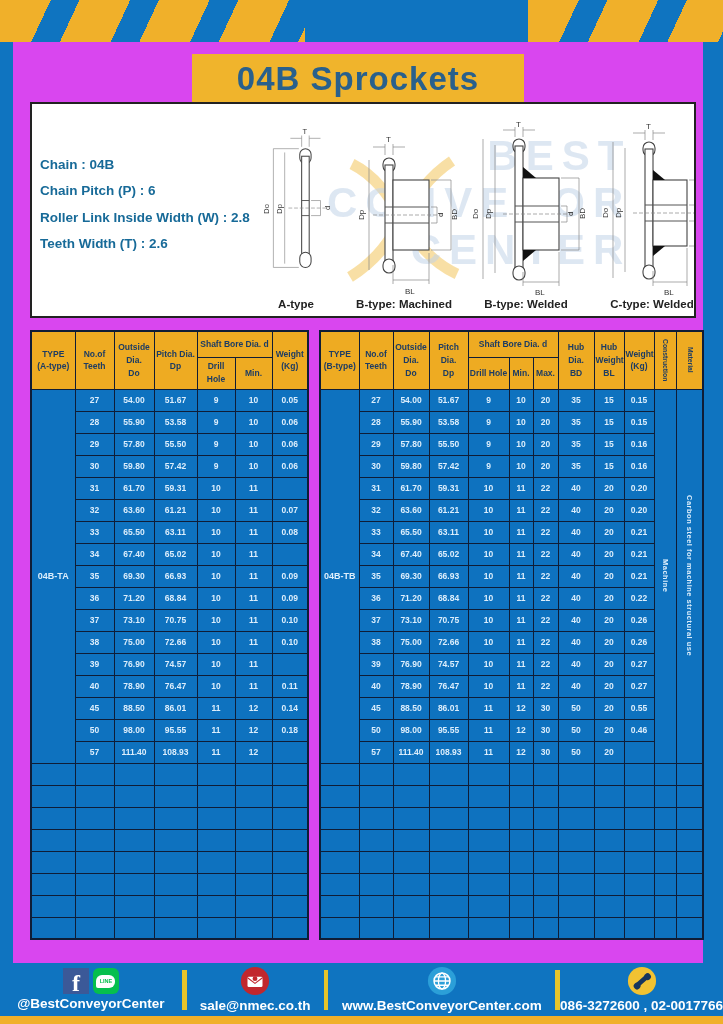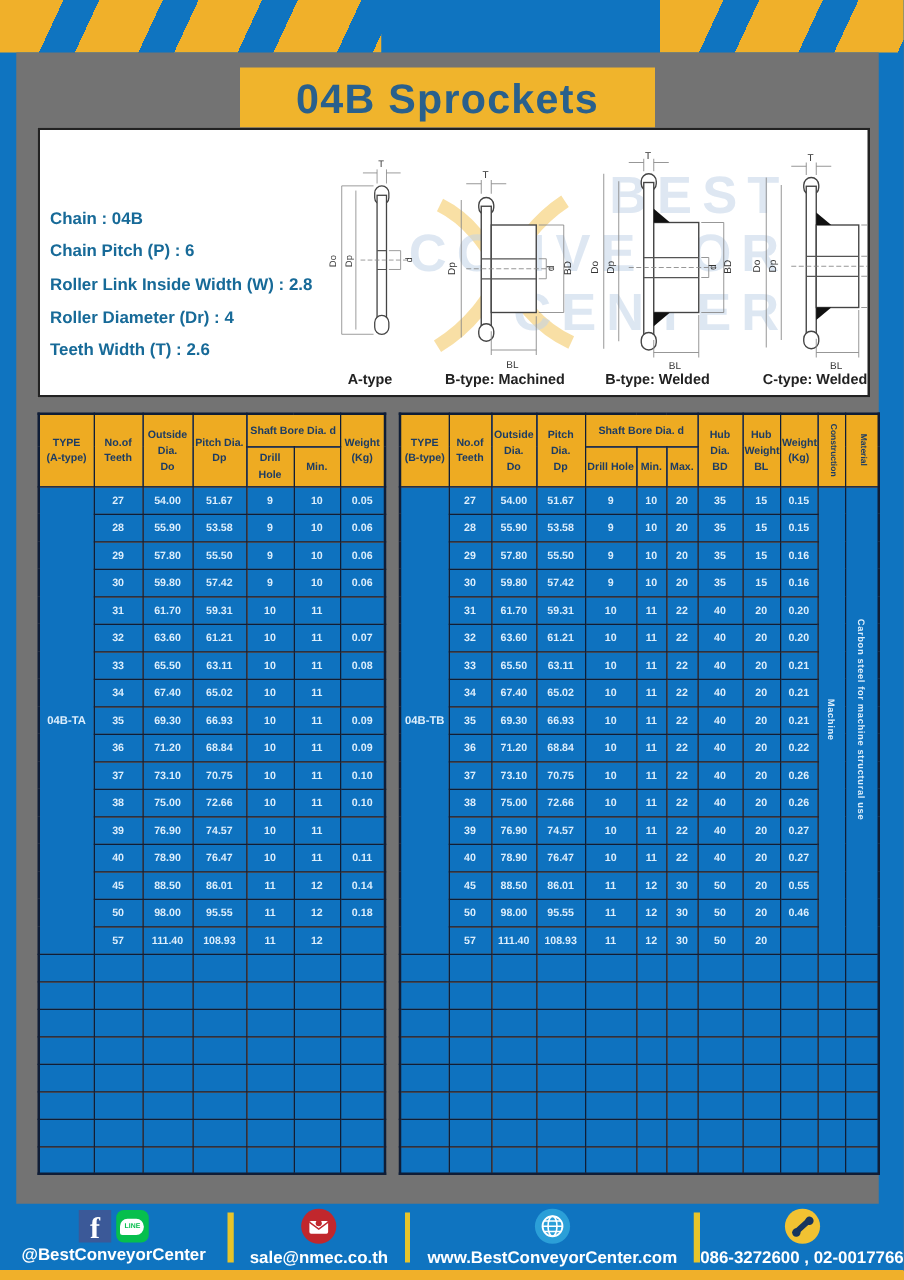--- a/index.html
+++ b/index.html
@@ -6,34 +6,34 @@
   html,body { width:723px; height:1024px; overflow:hidden; }
   body { position:relative; background:#0f74c0; font-family:"Liberation Sans", sans-serif; }
 
   
   .stripe-band { position:absolute; top:0; height:42px; z-index:1;
     background:repeating-linear-gradient(115deg,#f0b02a 0 46px, rgba(0,0,0,0) 46px 72px); }
   .stripe-band.left  { left:0;  width:305px; }
   .stripe-band.right { right:0; width:195px; }
 
   
-  .sheet { position:absolute; left:13px; right:20px; top:42px; bottom:61px; background:#737373; z-index:2; }
+  .sheet { position:absolute; left:13px; right:20px; top:42px; bottom:61px; background:#d946ef; z-index:2; }
 
   
   .title-banner { position:absolute; top:12px; left:50%; transform:translateX(-50%);
     width:332px; height:50px; background:#f0b42c; display:flex; align-items:center; justify-content:center; }
   .title-banner h1 { font-size:33px; font-weight:bold; color:#29608c; letter-spacing:1px; }
 
   
   .diagram-box { position:absolute; left:17px; right:7px; top:60px; height:216px;
     border:2px solid #222; background:#fff; overflow:hidden; }
   .watermark { position:absolute; left:295px; top:28px; z-index:0; text-align:right;
     font-weight:bold; font-size:42px; letter-spacing:8px; line-height:1.12; color:#c3d4e8; opacity:.55; }
   .wm-swirl { position:absolute; left:300px; top:45px; z-index:0; opacity:.5; }
-  .spec-block { position:absolute; left:8px; top:48px; z-index:2;margin-top:10px; }
+  .spec-block { position:absolute; left:8px; top:48px; z-index:2; }
   .spec-line { font-size:13.5px; font-weight:bold; color:#176a98; line-height:1.95; white-space:nowrap; }
   .diagrams { position:absolute; left:215px; right:2px; top:4px; bottom:2px; z-index:1;
     display:flex; justify-content:space-between; align-items:flex-end; }
   figure { display:flex; flex-direction:column; align-items:center; }
   figcaption { font-size:11.5px; color:#222; font-weight:bold; padding-bottom:4px; white-space:nowrap;text-align:center; }
   .dwg { stroke:#555; fill:none; stroke-width:1; }
   .dwg-dim { stroke:#888; stroke-width:.7; }
   .dwg-txt { font-size:8px; fill:#333; font-family:"Liberation Sans",sans-serif; }
   .dwg-fill { fill:#fff; stroke:#444; stroke-width:1.1; }
   .weld { fill:#111; stroke:none; }
@@ -89,21 +89,20 @@
     <div class="watermark">
       <div>BEST</div>
       <div>CONVEYOR</div>
       <div>CENTER</div>
     </div>
 
     <div class="spec-block">
       <div class="spec-line">Chain : 04B</div>
       <div class="spec-line">Chain Pitch (P) : 6</div>
       <div class="spec-line">Roller Link Inside Width (W) : 2.8</div>
-      <div class="spec-line">Roller Diameter (Dr) : 4</div>
       <div class="spec-line">Teeth Width (T) : 2.6</div>
     </div>
 
     <div class="diagrams">
 
       <figure>
         <svg width="98" height="178" viewBox="0 0 104 178">
           <path class="dwg-dim" d="M58 23 V11 M66 23 V11"></path>
           <path class="dwg-dim" d="M46 14 H58 M66 14 H78"></path>
           <text class="dwg-txt" x="59" y="9">T</text>

